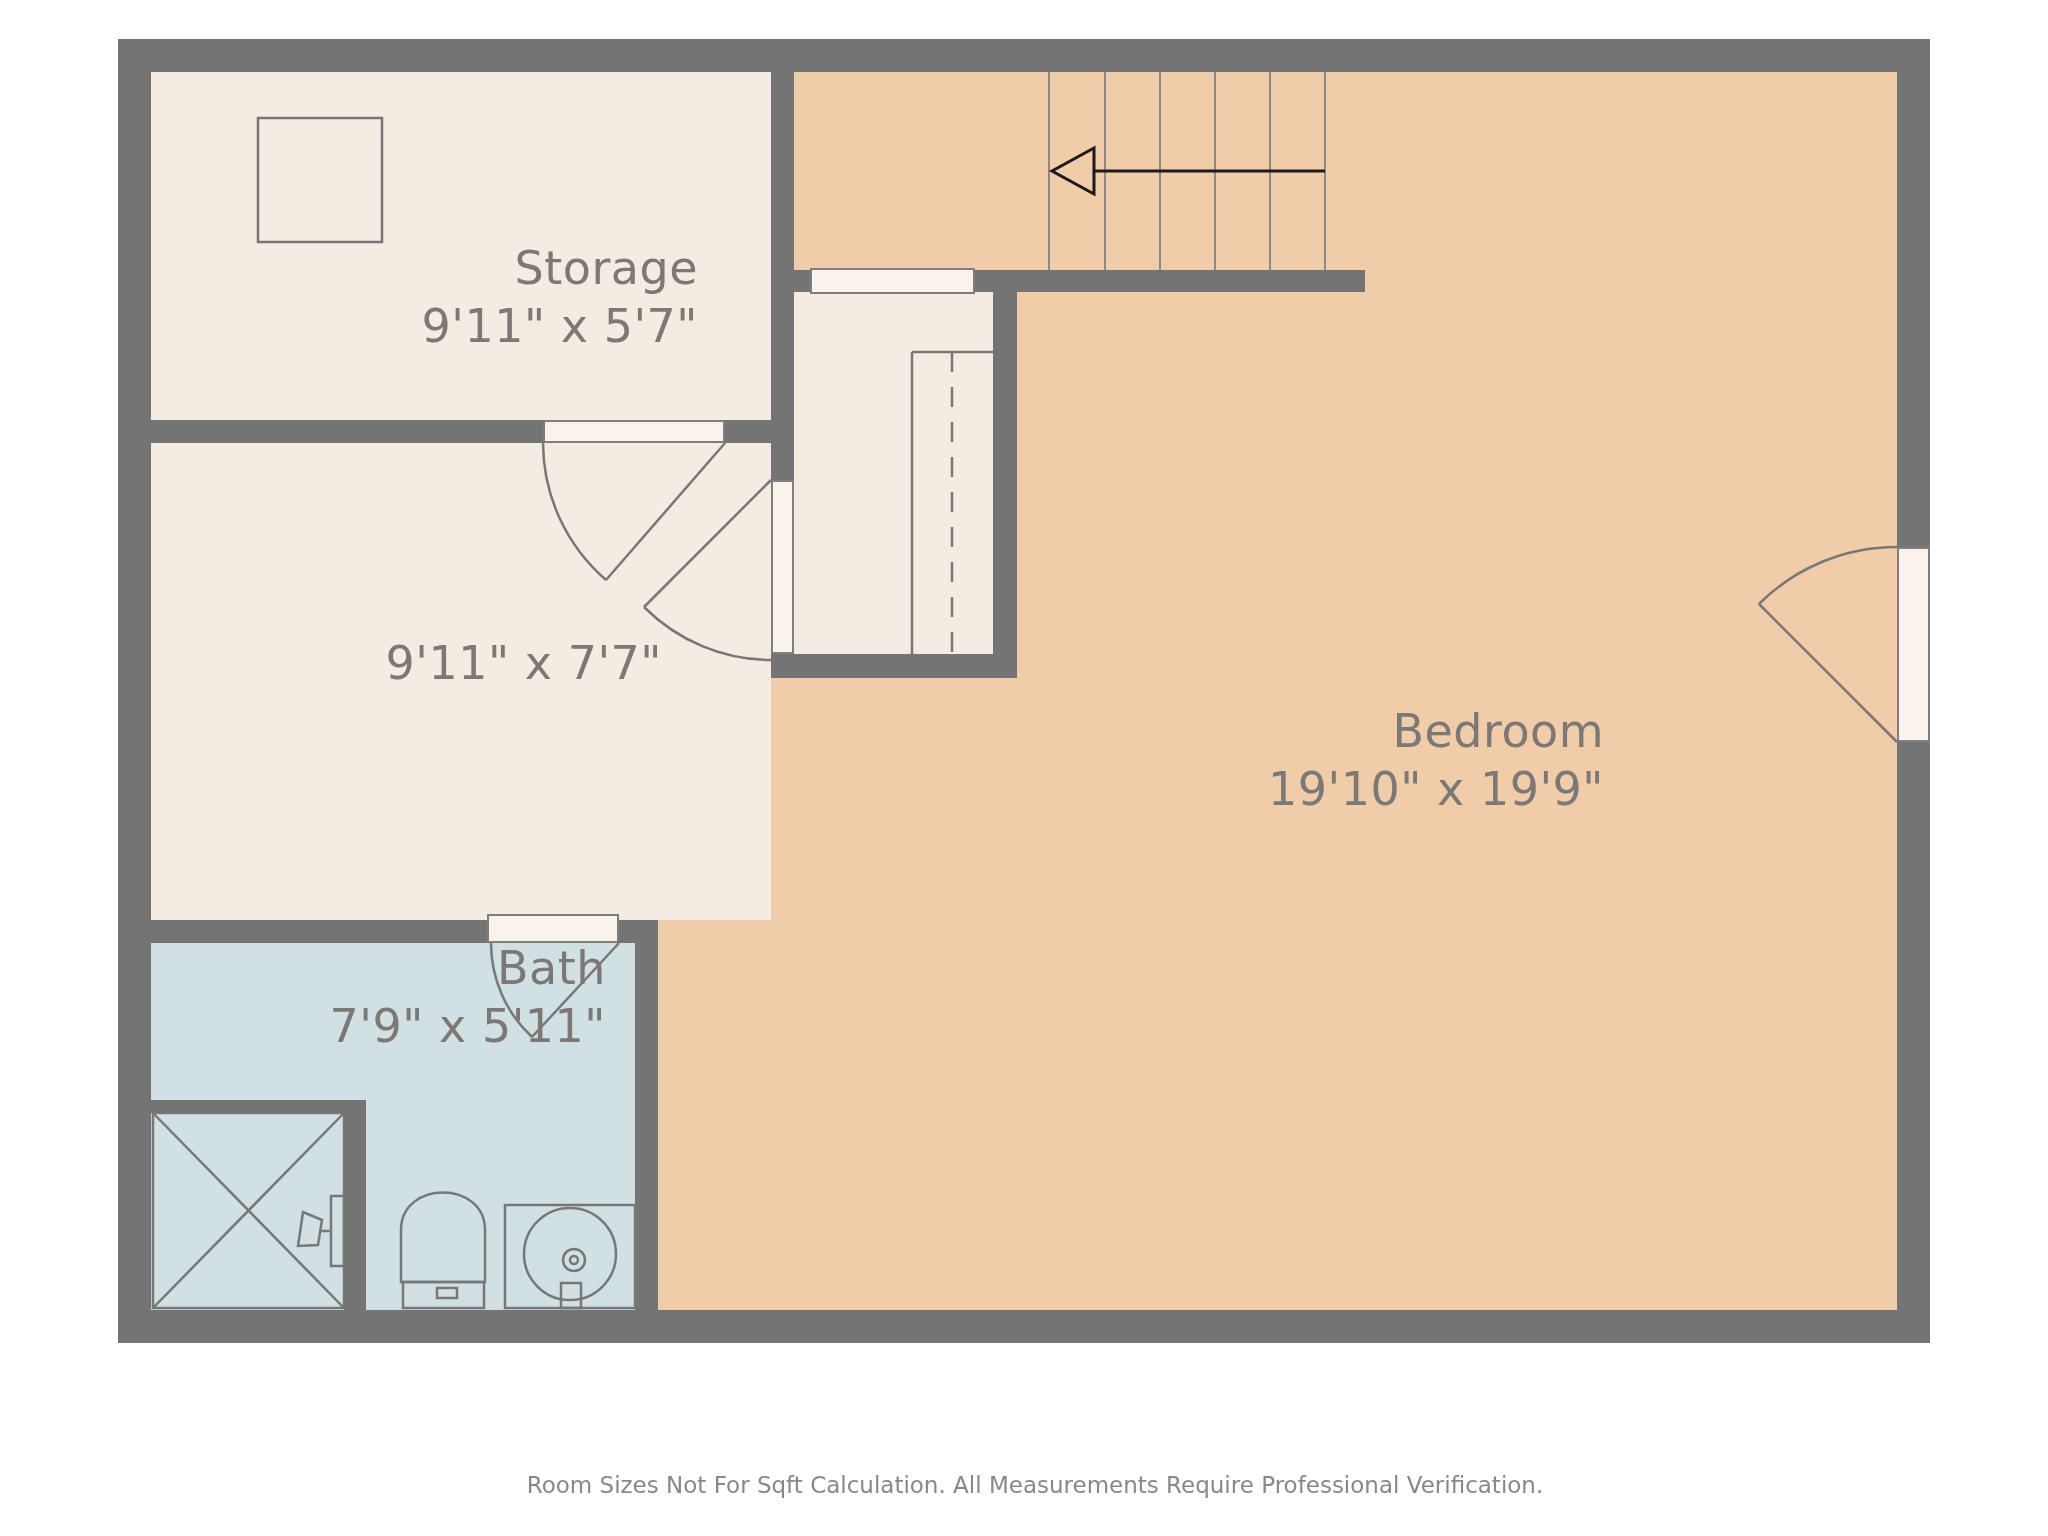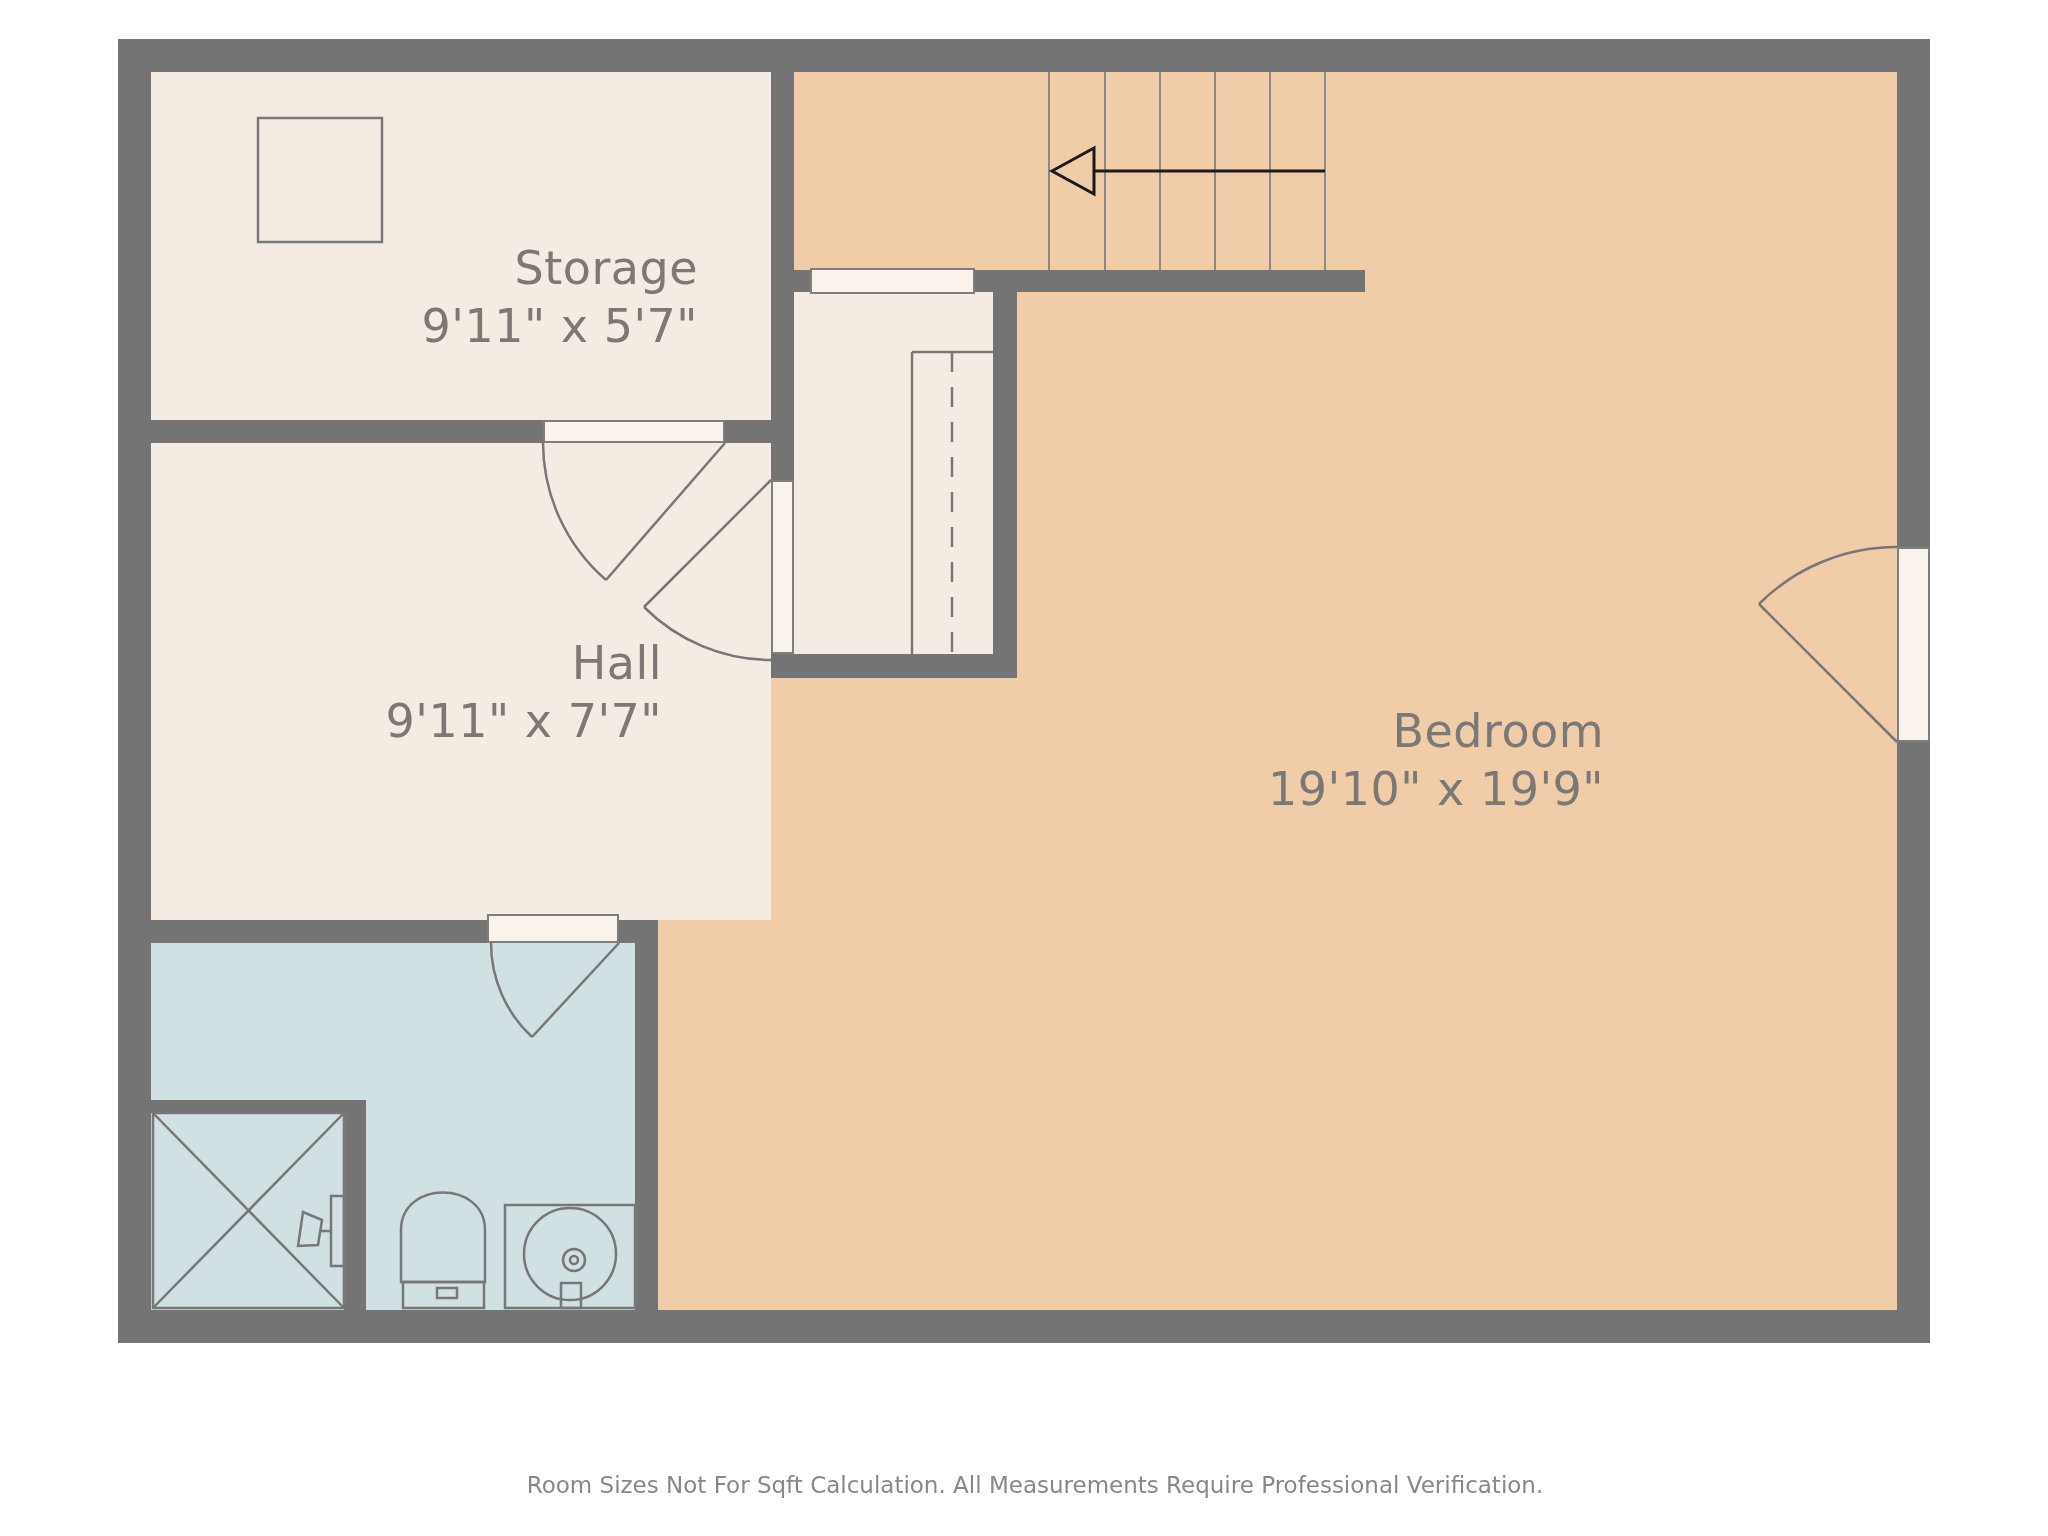--- a/index.html
+++ b/index.html
@@ -147,22 +147,25 @@
       <circle class="thin" cx="574" cy="1260" r="4"></circle>
       <rect class="thin" x="561" y="1283" width="20" height="25"></rect>
     </g>
   </svg>
 
   <div class="room-label" style="left:298px;top:239px;width:400px;">
     <div>Storage</div>
     <div>9'11" x 5'7"</div>
   </div>
   <div class="room-label" style="left:262px;top:634px;width:400px;">
-    <div>Hall</div>
     <div>9'11" x 7'7"</div>
+  </div>
+  <div class="room-label" style="left:206px;top:939px;width:400px;">
+    <div>Bath</div>
+    <div>7'9" x 5'11"</div>
   </div>
   <div class="room-label" style="left:1104px;top:702px;width:500px;">
     <div>Bedroom</div>
     <div>19'10" x 19'9"</div>
   </div>
 
   <div class="disclaimer">Room Sizes Not For Sqft Calculation. All Measurements Require Professional Verification.</div>
 </div>
 
 </body></html>

